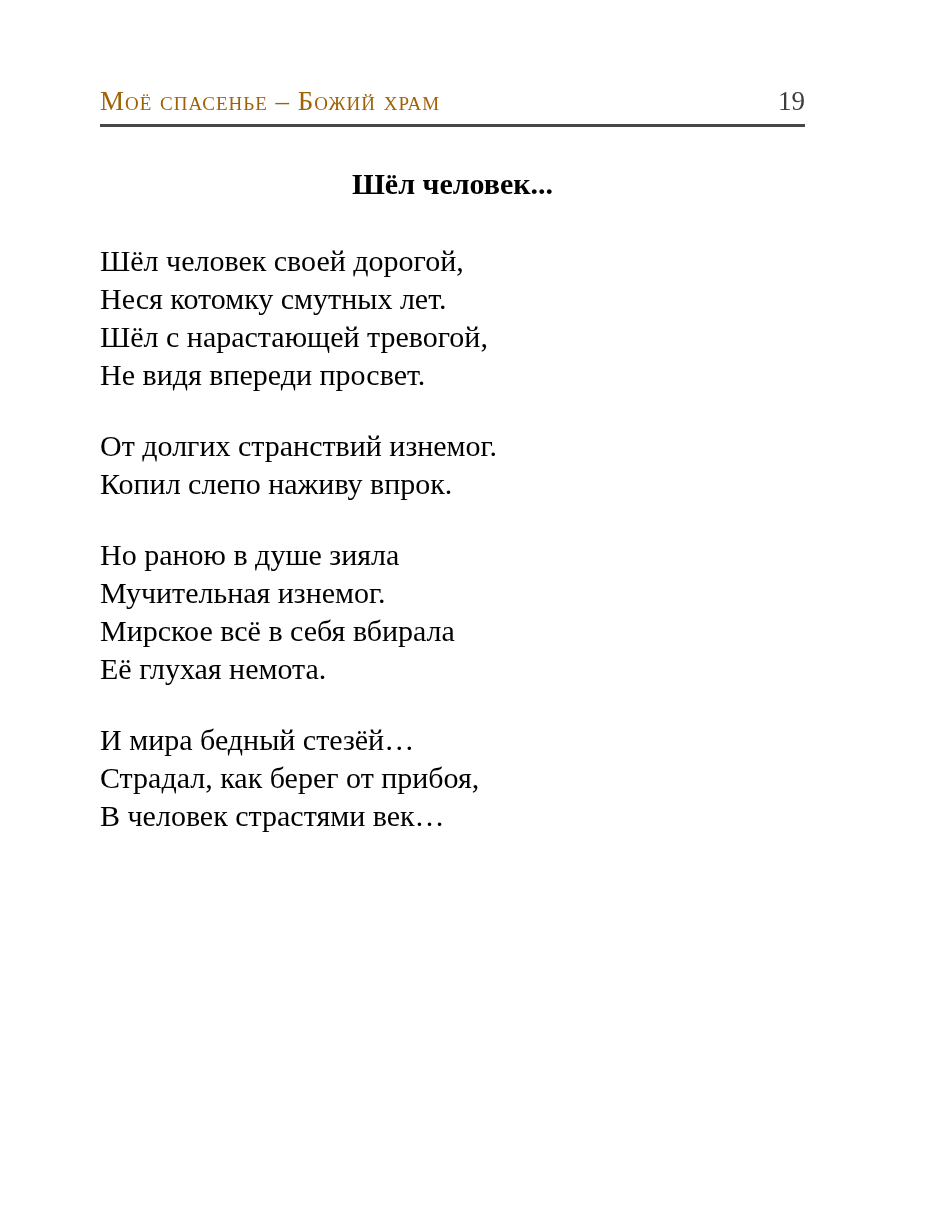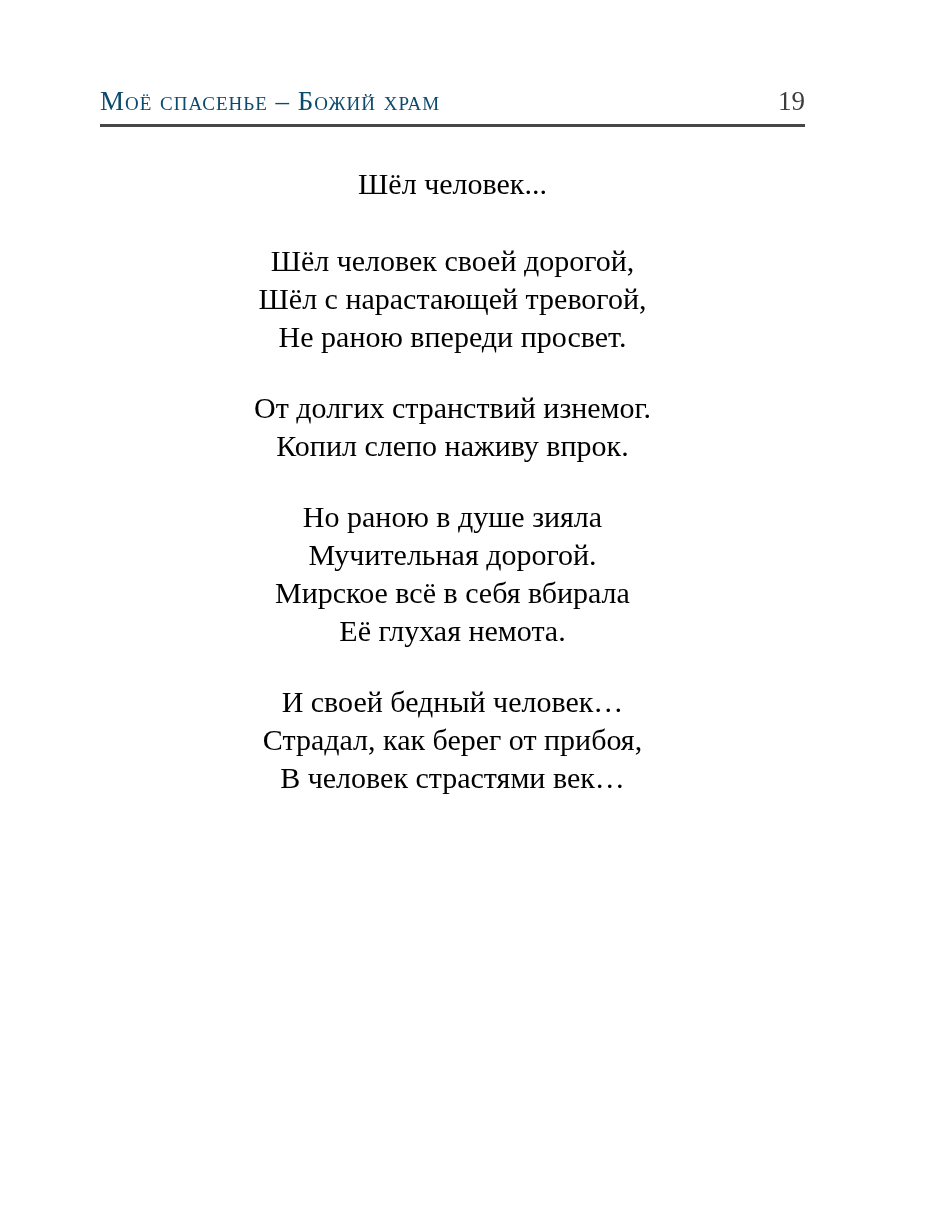--- a/index.html
+++ b/index.html
@@ -21,40 +21,39 @@
     display: flex;
     justify-content: space-between;
     align-items: baseline;
     border-bottom: 3px solid #474747;
     padding-bottom: 9px;
   }
   .running-title {
     font-variant: small-caps;
     font-size: 27px;
     letter-spacing: 1px;
-    color: #0c4a6e;
+    color: #a16207;
     line-height: 1;
   }
   .page-number {
     font-size: 27px;
     color: #3d3d3d;
     line-height: 1;
     margin-left: 40px;
   }
   .poem-title {
     margin-top: 40px;
     text-align: center;
     font-size: 30px;
-    font-weight: normal;
+    font-weight: bold;
     color: #000000;
     line-height: 1.1;
   }
   .poem-stanzas {
     margin-top: 42px;
-    text-align: center;
   }
   .stanza {
     margin: 0 0 33px 0;
   }
   .poem-line {
     font-size: 30px;
     line-height: 38px;
     color: #000000;
     white-space: pre;
   }
@@ -67,33 +66,34 @@
   <div class="running-header">
     <span class="running-title">Моё спасенье – Божий храм</span>
     <span class="page-number">19</span>
   </div>
 
   <div class="poem-title">Шёл человек...</div>
 
   <div class="poem-stanzas">
       <div class="stanza">
         <div class="poem-line">Шёл человек своей дорогой,</div>
+        <div class="poem-line">Неся котомку смутных лет.</div>
         <div class="poem-line">Шёл с нарастающей тревогой,</div>
-        <div class="poem-line">Не раною впереди просвет.</div>
+        <div class="poem-line">Не видя впереди просвет.</div>
       </div>
       <div class="stanza">
         <div class="poem-line">От долгих странствий изнемог.</div>
         <div class="poem-line">Копил слепо наживу впрок.</div>
       </div>
       <div class="stanza">
         <div class="poem-line">Но раною в душе зияла</div>
-        <div class="poem-line">Мучительная дорогой.</div>
+        <div class="poem-line">Мучительная изнемог.</div>
         <div class="poem-line">Мирское всё в себя вбирала</div>
         <div class="poem-line">Её глухая немота.</div>
       </div>
       <div class="stanza">
-        <div class="poem-line">И своей бедный человек…</div>
+        <div class="poem-line">И мира бедный стезёй…</div>
         <div class="poem-line">Страдал, как берег от прибоя,</div>
         <div class="poem-line">В человек страстями век…</div>
       </div>
     </div>
 
 </div>
 
 </body></html>

